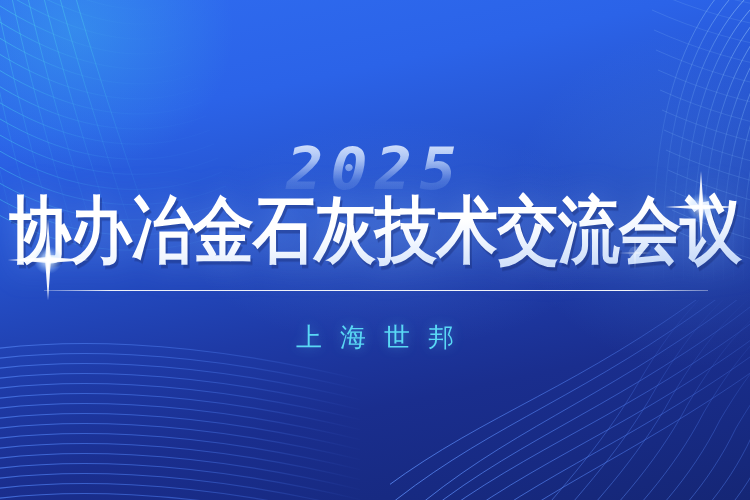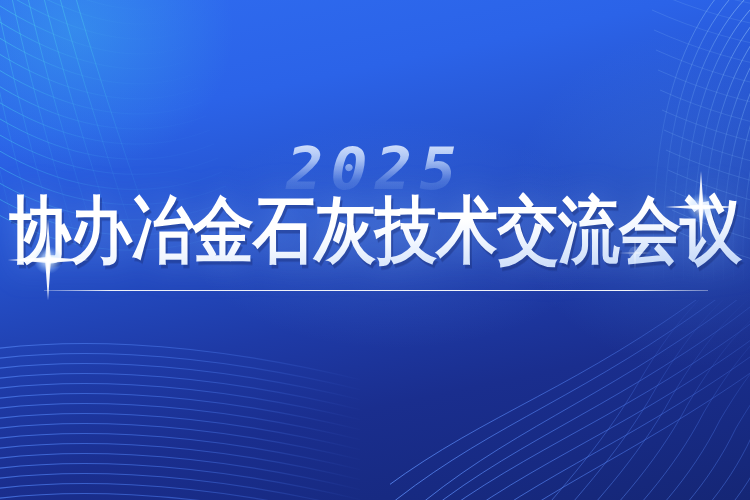--- a/index.html
+++ b/index.html
@@ -329,15 +329,16 @@
 
   <svg class="sparkle sp-small" viewBox="0 0 100 100">
     <circle cx="50" cy="50" r="14" fill="#cfe6ff" opacity=".30"></circle>
     <path d="M50 14 L52 48 L86 50 L52 52 L50 86 L48 52 L14 50 L48 48 Z" fill="#ffffff" opacity=".7"></path>
   </svg>
 
   <div class="content">
     <div class="year">2025</div>
     <div class="title">协办冶金石灰技术交流会议</div>
     <div class="divider"></div>
+    <div class="subtitle">上海世邦</div>
   </div>
 
 </div>
 
 </body></html>

